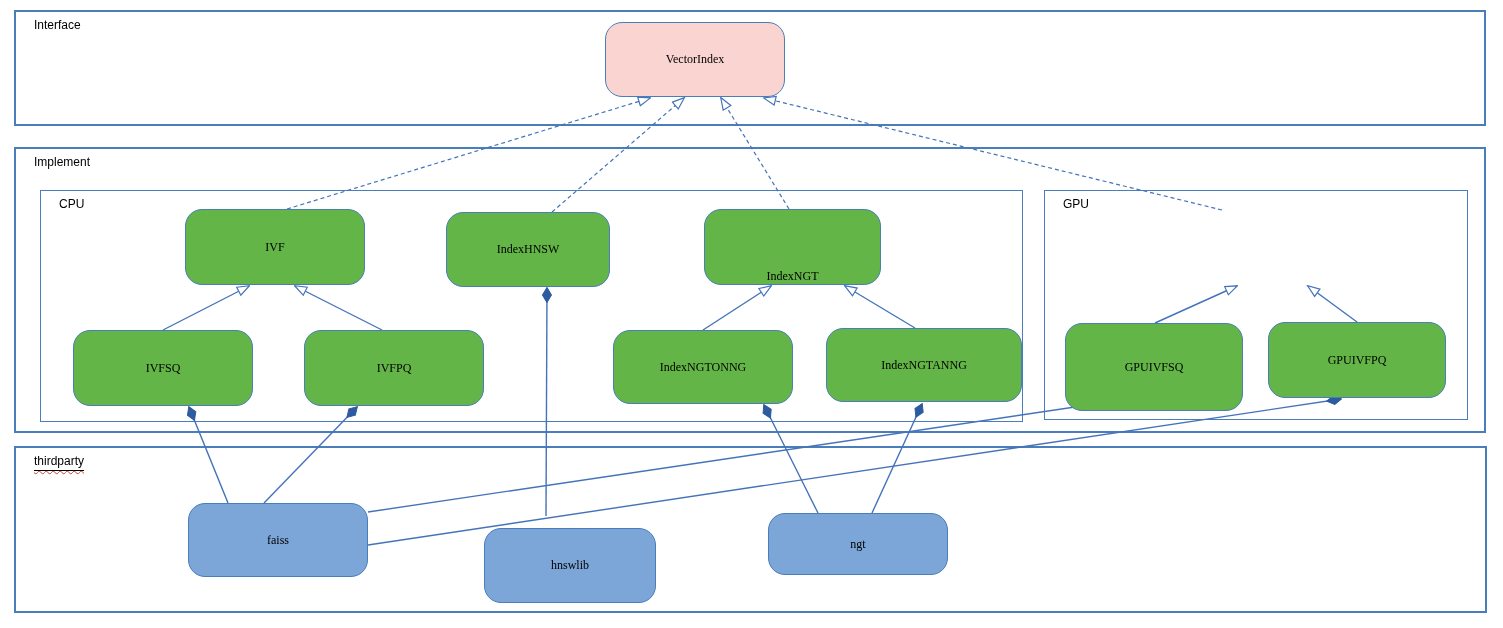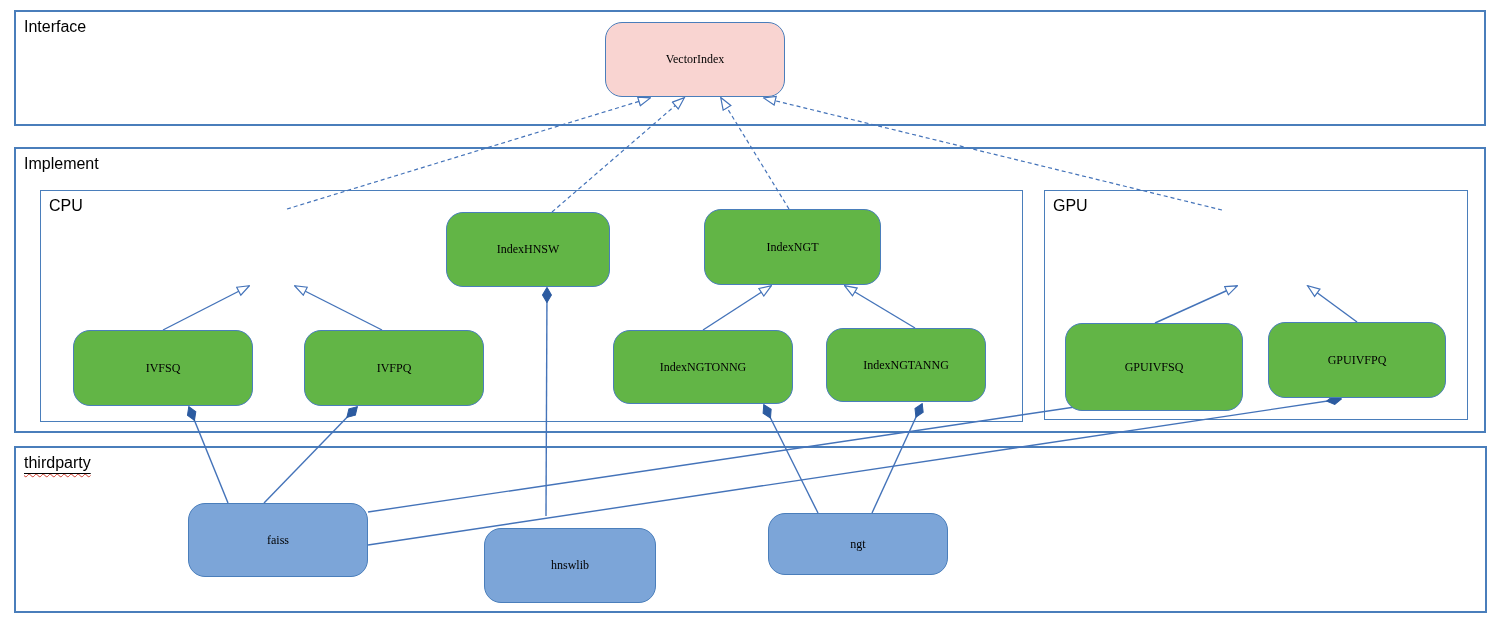--- a/index.html
+++ b/index.html
@@ -7,22 +7,22 @@
     position:relative; width:1503px; height:628px;
     background: var(--background,#ffffff);
     font-family:"Liberation Sans", sans-serif;
     overflow:hidden;
   }
   .container {
     position:absolute; border:2px solid var(--container-border,#4a7ebb);
     background:transparent; z-index:1; box-sizing:border-box;
   }
   .container-label {
-    position:absolute; top:6px; left:8px;
-    font-size:16px; color:var(--text,#000); z-index:2; white-space:nowrap;
+    position:absolute; top:6px; left:18px;
+    font-size:12px; color:var(--text,#000); z-index:2; white-space:nowrap;
   }
   .squiggle-wrap {
     text-decoration: underline wavy var(--squiggle,#d23f31);
     text-decoration-thickness:1px; text-underline-offset:5px;
   }
   .underlined { text-decoration: underline solid var(--text,#000); text-decoration-thickness:1px;text-align:center; }
   .edges { position:absolute; left:0; top:0; z-index:2; }
   .edge { stroke:var(--line,#4473b9); stroke-width:1.4; fill:none; }
   .edge.dashed { stroke-dasharray:4 3; stroke-width:1.2; }
   .arrow-head { fill:#ffffff; stroke:var(--line,#4473b9); stroke-width:1.2; }
@@ -93,37 +93,40 @@
     <path class="edge" d="M368,545 L1341,399" marker-end="url(#m-diamond)"></path>
     <path class="edge" d="M546,516 L547,288" marker-end="url(#m-diamond)"></path>
     <path class="edge" d="M818,513 L764,405" marker-end="url(#m-diamond)"></path>
     <path class="edge" d="M872,513 L922,404" marker-end="url(#m-diamond)"></path>
   </svg>
 
   <div class="node kind-interface" style="left:605px; top:22px; width:180px; height:75px;">
     <span>VectorIndex</span>
   </div>
 
+  <div class="node kind-impl" style="left:185px; top:209px; width:180px; height:76px;">
+    <span>IVF</span>
+  </div>
   <div class="node kind-impl" style="left:446px; top:212px; width:164px; height:75px;">
     <span>IndexHNSW</span>
   </div>
-  <div class="node kind-impl" style="left:704px; top:209px; width:177px; height:76px;">
+  <div class="node kind-impl" style="left:704px; top:209px; width:177px; height:76px;align-items:flex-end;">
     <span>IndexNGT</span>
   </div>
 
   <div class="node kind-impl" style="left:73px; top:330px; width:180px; height:76px;">
     <span>IVFSQ</span>
   </div>
   <div class="node kind-impl" style="left:304px; top:330px; width:180px; height:76px;">
     <span>IVFPQ</span>
   </div>
   <div class="node kind-impl" style="left:613px; top:330px; width:180px; height:74px;">
     <span>IndexNGTONNG</span>
   </div>
-  <div class="node kind-impl" style="left:826px; top:328px; width:160px; height:74px;">
+  <div class="node kind-impl" style="left:826px; top:328px; width:196px; height:74px;">
     <span>IndexNGTANNG</span>
   </div>
   <div class="node kind-impl" style="left:1065px; top:323px; width:178px; height:88px;">
     <span>GPUIVFSQ</span>
   </div>
   <div class="node kind-impl" style="left:1268px; top:322px; width:178px; height:76px;">
     <span>GPUIVFPQ</span>
   </div>
 
   <div class="node kind-third" style="left:188px; top:503px; width:180px; height:74px;">

